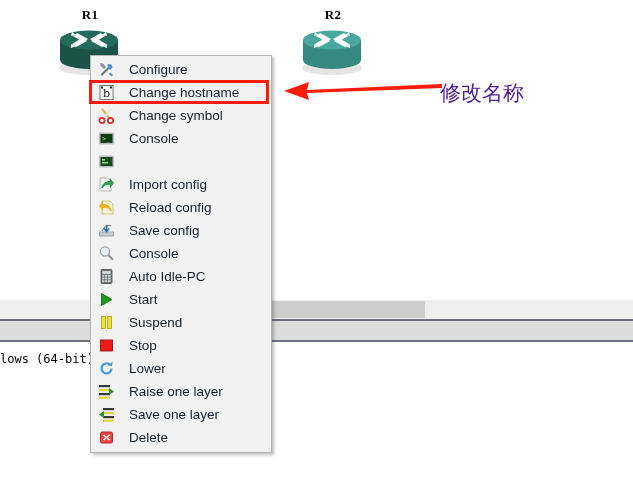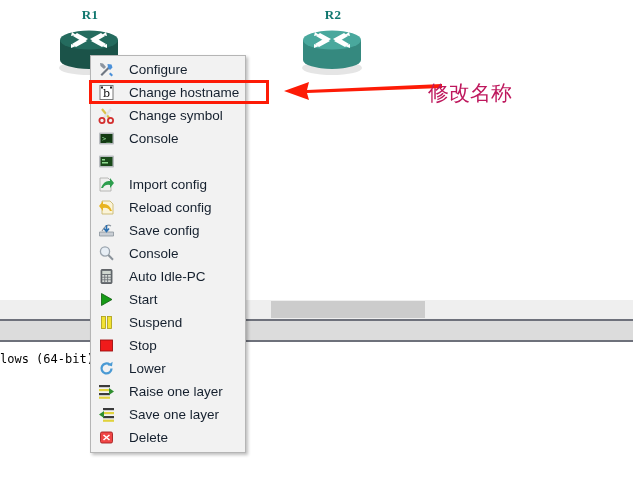--- a/index.html
+++ b/index.html
@@ -29,21 +29,21 @@
   
   .node {
     position: absolute;
     width: 76px;
     text-align: center;
   }
   .node-label {
     font-family: "Liberation Serif", serif;
     font-weight: bold;
     font-size: 13px;
-    color: #0f766e;
+    color: #000000;
     line-height: 14px;
     letter-spacing: 0.3px;
   }
   .node-icon {
     width: 76px;
     height: 52px;
     display: block;
     margin-top: 2px;
   }
 
@@ -53,26 +53,26 @@
   
   #annotation-arrow {
     position: absolute;
     left: 283px;
     top: 76px;
     width: 160px;
     height: 30px;
   }
   #annotation-text {
     position: absolute;
-    left: 428px;
+    left: 440px;
     top: 80px;
     font-family: "DejaVu Sans", sans-serif;
     font-size: 21px;
     line-height: 26px;
-    color: #be185d;
+    color: #4c1d95;
     white-space: nowrap;
   }
 
   
   #panel-scroll-track {
     position: absolute;
     left: 0;
     top: 300px;
     width: 633px;
     height: 19px;
@@ -128,21 +128,21 @@
     line-height: 15px;
     color: #000000;
     white-space: pre;
   }
 
   
   #context-menu {
     position: absolute;
     left: 90px;
     top: 55px;
-    width: 156px;
+    width: 182px;
     background: #f2f2f2;
     border: 1px solid #b5b5b5;
     box-shadow: 2px 2px 3px rgba(0,0,0,0.25);
     padding: 2px 0 3px 0;
     box-sizing: border-box;
     z-index: 20;
   }
   .menu-item {
     display: flex;
     align-items: center;

